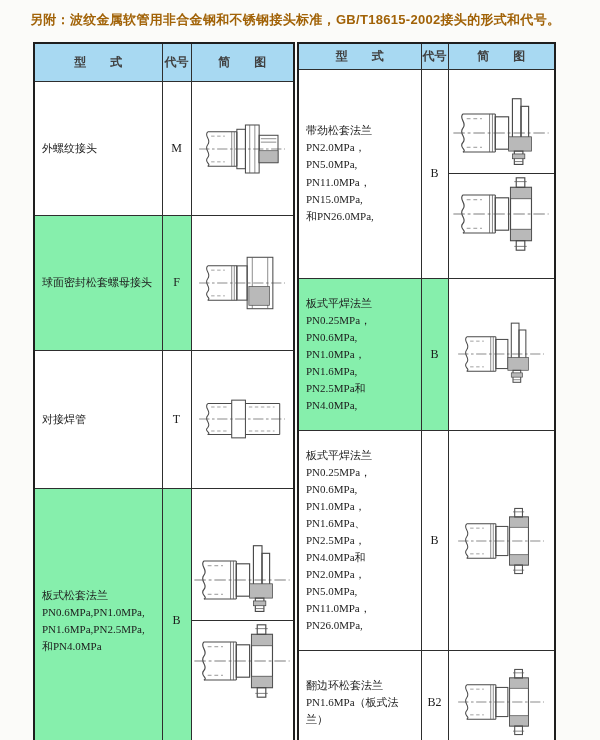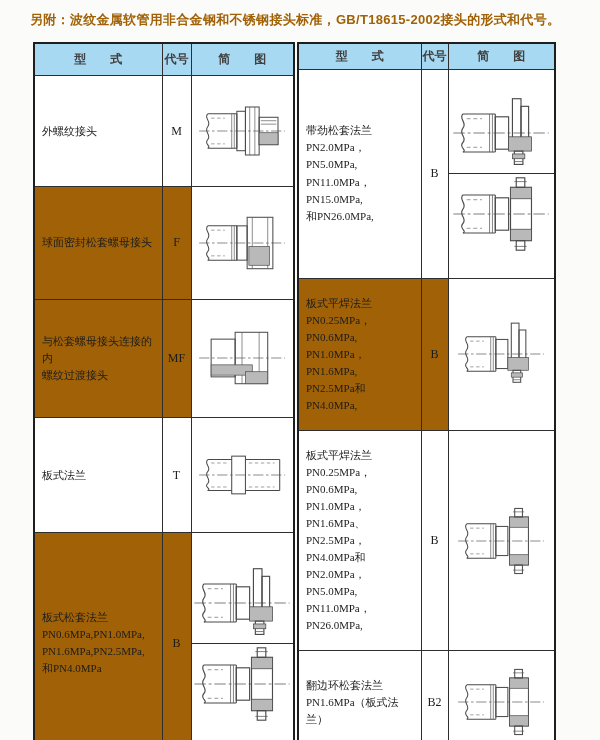--- a/index.html
+++ b/index.html
@@ -12,21 +12,21 @@
   table.t{border-collapse:collapse;table-layout:fixed;background:#fff;}
   table.t{border:2px solid #1e1e1e;}
   table.t.lt{border-right:2px solid #1e1e1e;}
   table.t.rt{border-left:2px solid #1e1e1e;}
   .t th,.t td{border:1px solid #2e2e2e;padding:0;overflow:hidden;}
   .t th{background:#A8D9F2;font-weight:bold;font-size:12px;color:#404040;
         font-family:"Liberation Serif","DejaVu Serif",serif;}
   td.type{font-size:11px;line-height:1.55;padding:16px 7px;vertical-align:middle;
           text-align:left;white-space:pre-line;}
   td.code{text-align:center;vertical-align:middle;font-size:12px;}
-  .hl{background:#a16207;}
+  .hl{background:#86efac;}
   td.diag{background:#fff;vertical-align:middle;text-align:center;}
   .sub{display:flex;align-items:center;justify-content:center;height:50%;}
   .sub + .sub{border-top:1px solid #2e2e2e;}
   svg.fig{width:100px;height:72px;display:block;margin:0 auto;}
   .sub svg.fig{height:80px;}
   .ln{fill:none;stroke:#4a4a4a;stroke-width:1.2;}
   .thin{fill:none;stroke:#5a5a5a;stroke-width:.8;}
   .gray{fill:#b9b9b9;stroke:#4a4a4a;stroke-width:.8;}
   .cl{stroke:#555;stroke-width:.8;stroke-dasharray:12 3 3 3;}
   .dash{stroke:#777;stroke-width:.8;stroke-dasharray:4 3;fill:none;}
@@ -141,32 +141,22 @@
       </tr>
       <tr style="height:90px">
         <td class="type hl">球面密封松套螺母接头</td>
         <td class="code hl">F</td>
         <td class="diag">
           <svg class="fig" viewBox="0 0 104 84">
                 <use href="#fig-f"></use>
               </svg>
         </td>
       </tr>
-      <tr style="height:95px">
-        <td class="type hl">与松套螺母接头连接的内
-螺纹过渡接头</td>
-        <td class="code hl">MF</td>
-        <td class="diag">
-          <svg class="fig" viewBox="0 0 104 84">
-                <use href="#fig-mf"></use>
-              </svg>
-        </td>
-      </tr>
       <tr style="height:92px">
-        <td class="type">板式法兰</td>
+        <td class="type">对接焊管</td>
         <td class="code">T</td>
         <td class="diag">
           <svg class="fig" viewBox="0 0 104 84">
                 <use href="#fig-t"></use>
               </svg>
         </td>
       </tr>
       <tr style="height:177px">
         <td class="type hl">板式松套法兰
 PN0.6MPa,PN1.0MPa,

